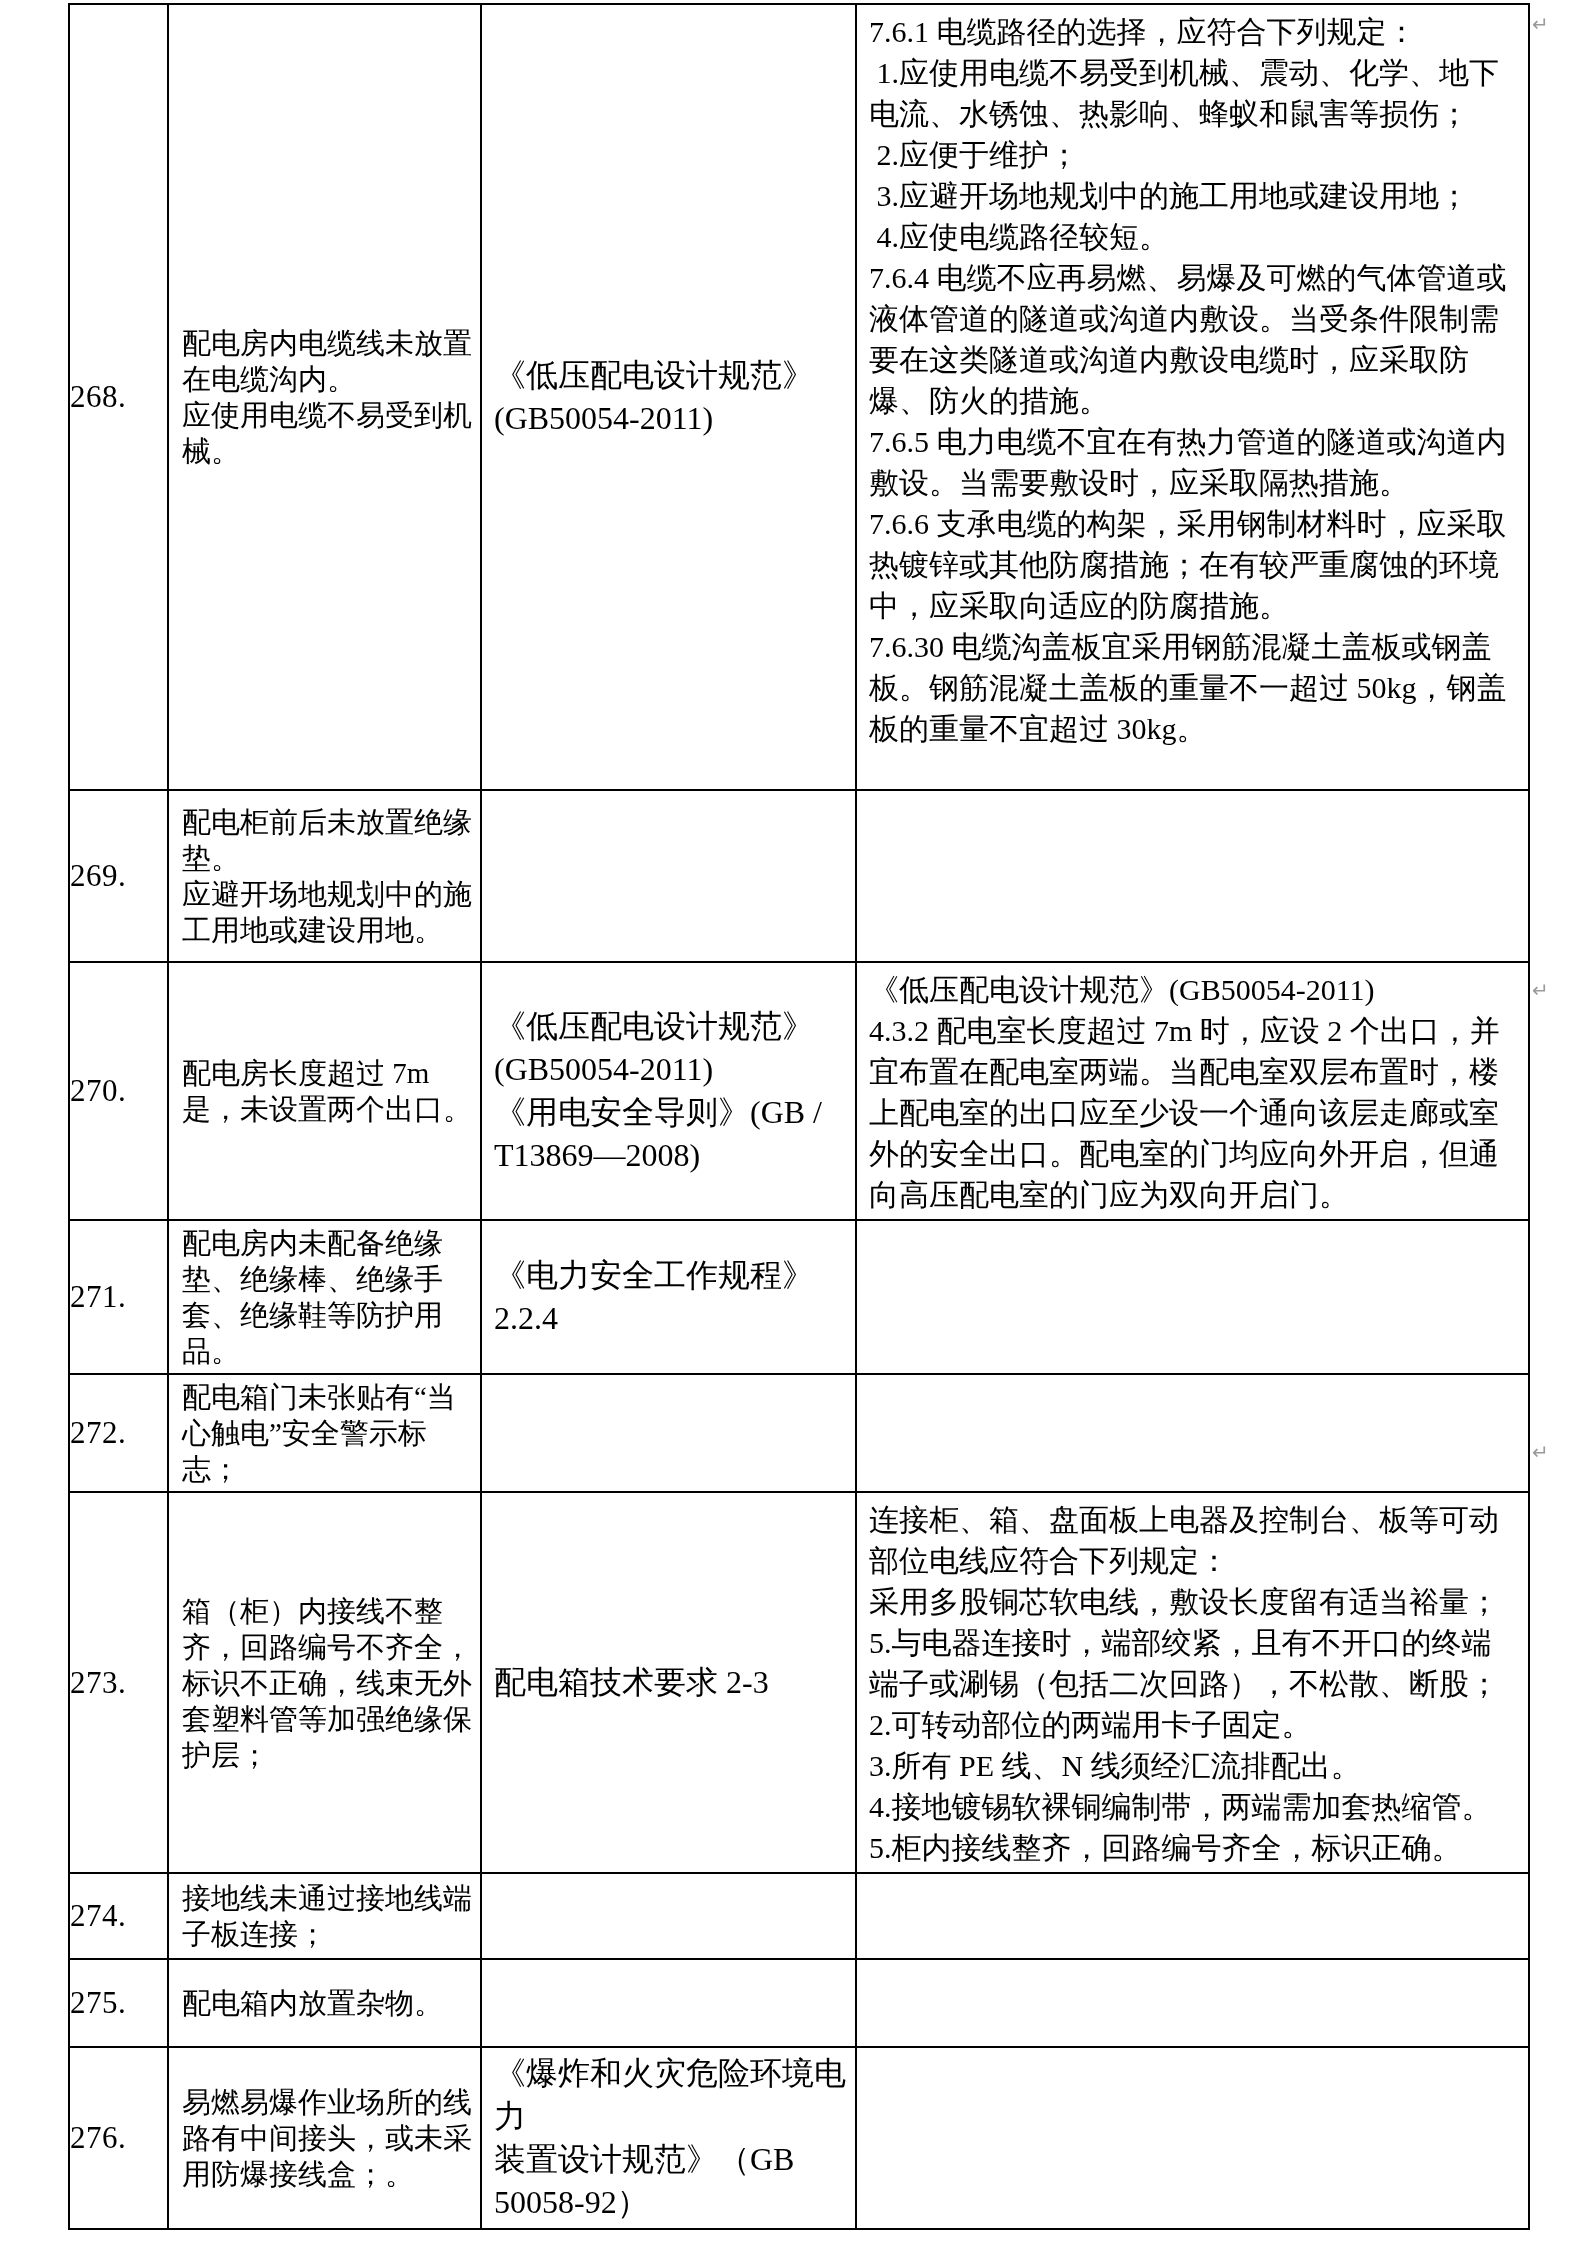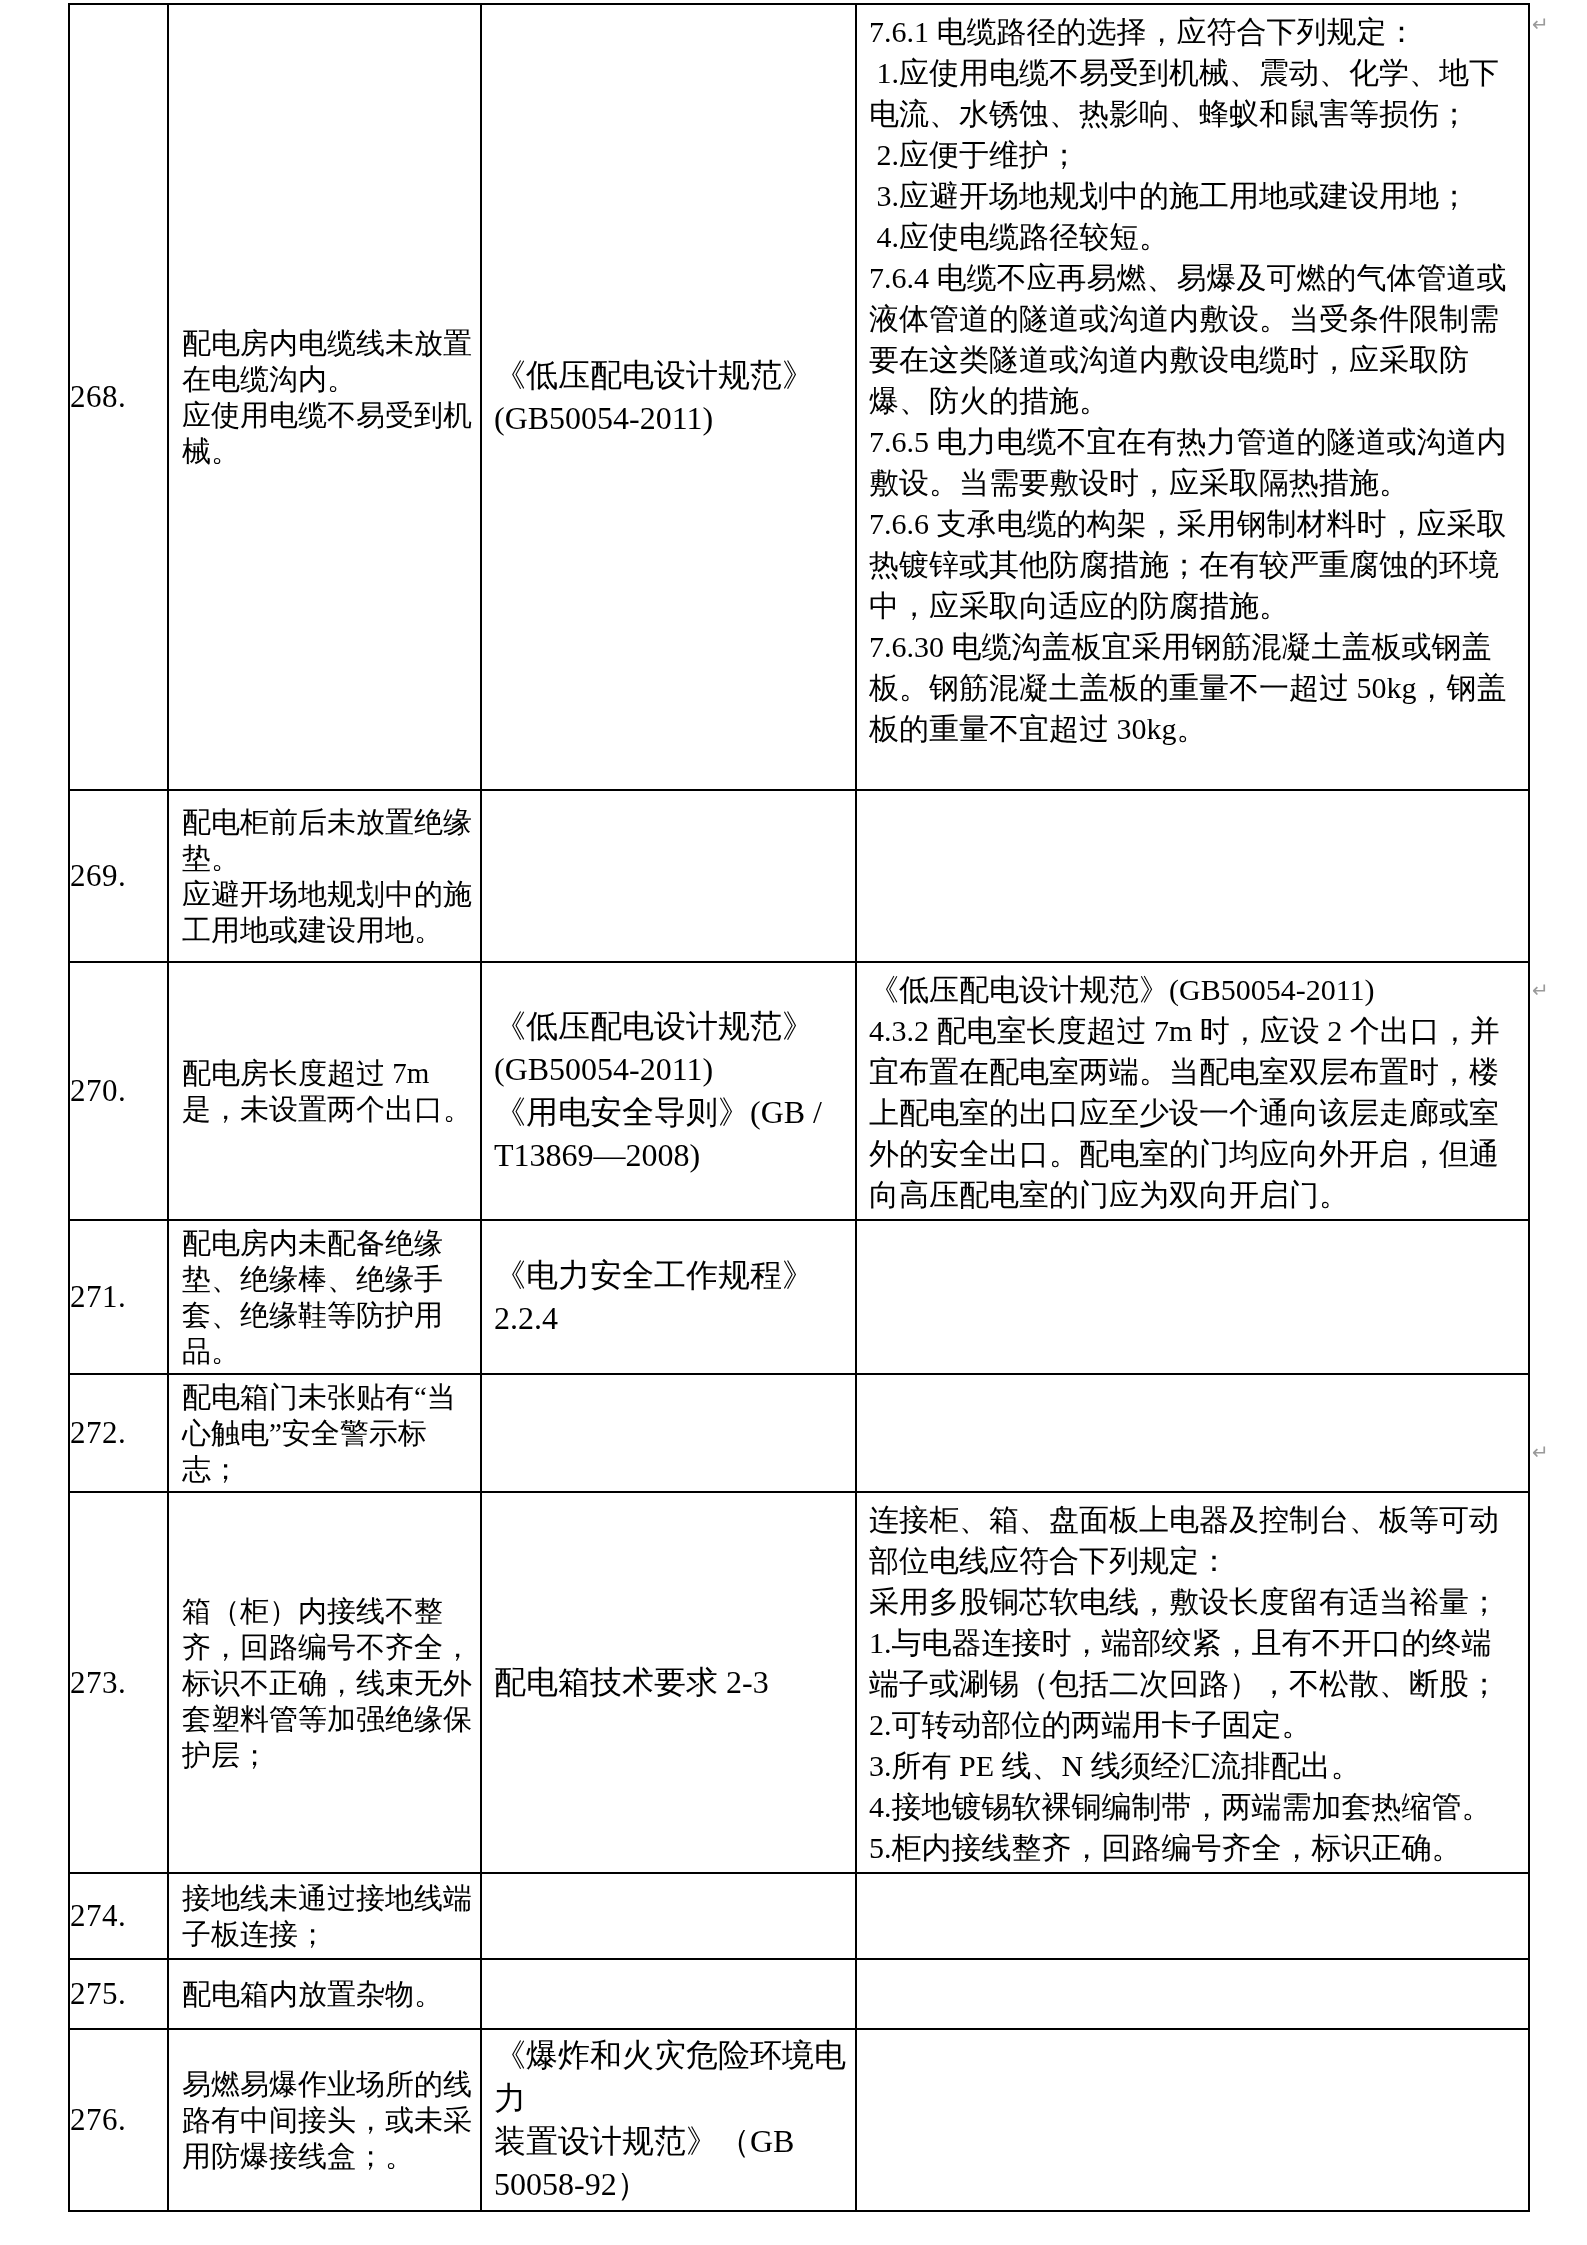--- a/index.html
+++ b/index.html
@@ -142,36 +142,36 @@
           <td class="c-num">273.</td>
           <td class="c-issue">
             <div class="para">箱（柜）内接线不整齐，回路编号不齐全，标识不正确，线束无外套塑料管等加强绝缘保护层；</div>
           </td>
           <td class="c-std">
             <div class="stdline">配电箱技术要求 2-3</div>
           </td>
           <td class="c-reg">
             <div class="para">连接柜、箱、盘面板上电器及控制台、板等可动部位电线应符合下列规定：</div>
             <div class="para">采用多股铜芯软电线，敷设长度留有适当裕量；</div>
-            <div class="para">1.与电器连接时，端部绞紧，且有不开口的终端端子或涮锡（包括二次回路），不松散、断股；</div>
+            <div class="para">5.与电器连接时，端部绞紧，且有不开口的终端端子或涮锡（包括二次回路），不松散、断股；</div>
             <div class="para">2.可转动部位的两端用卡子固定。</div>
             <div class="para">3.所有 PE 线、N 线须经汇流排配出。</div>
             <div class="para">4.接地镀锡软裸铜编制带，两端需加套热缩管。</div>
             <div class="para">5.柜内接线整齐，回路编号齐全，标识正确。</div>
           </td>
         </tr>
         <tr style="height: 86px; border-radius: 25px;">
           <td class="c-num">274.</td>
           <td class="c-issue">
             <div class="para">接地线未通过接地线端子板连接；</div>
           </td>
           <td class="c-std"></td>
           <td class="c-reg"></td>
         </tr>
-        <tr style="height: 70px;">
+        <tr style="height: 88px;">
           <td class="c-num">275.</td>
           <td class="c-issue">
             <div class="para">配电箱内放置杂物。</div>
           </td>
           <td class="c-std"></td>
           <td class="c-reg"></td>
         </tr>
         <tr style="height: 128px;">
           <td class="c-num">276.</td>
           <td class="c-issue">

